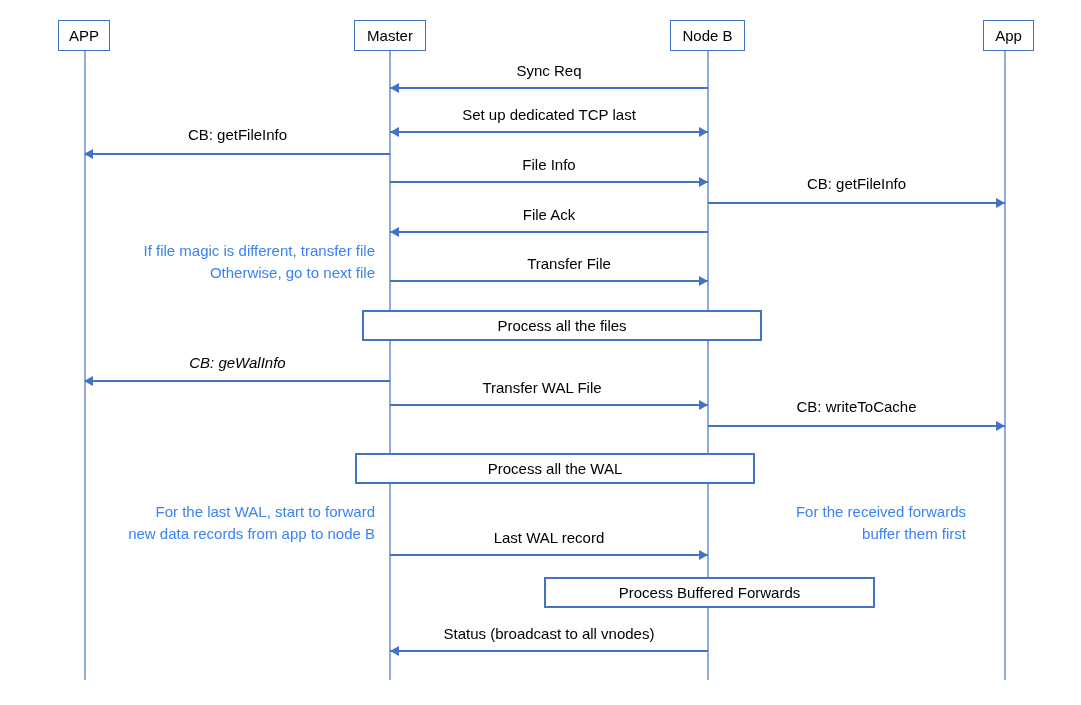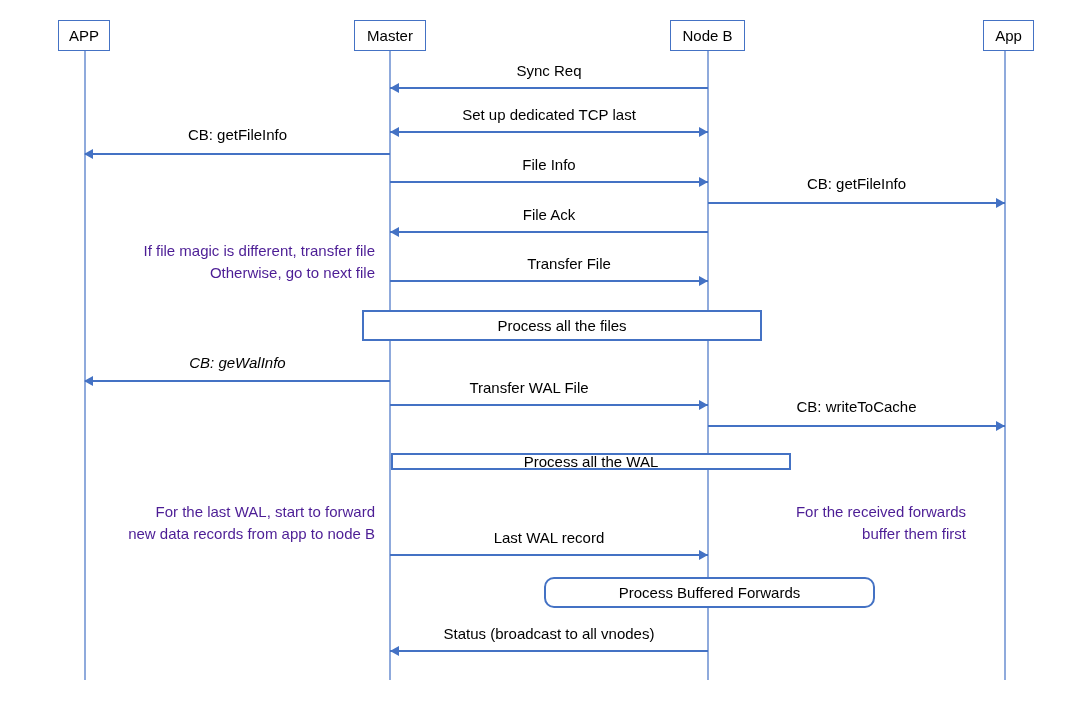--- a/index.html
+++ b/index.html
@@ -71,21 +71,21 @@
     align-items: center;
     justify-content: center;
     font-size: 15px;
     color: #000000;
     white-space: nowrap;
     z-index: 5;
   }
   .note {
     position: absolute;
     font-size: 15px;
-    color: #4c1d95;
+    color: #3b82f6;
     line-height: 1.45;
     white-space: pre-line;
   }
   .note.right-align { text-align: right; }
   .note.left-align { text-align: right; }
 </style>
 </head>
 <body>
 
 <div id="diagram">
@@ -141,43 +141,43 @@
   <div class="arrowhead right" style="left:699px; top:276px;"></div>
 
   <div class="activation" style="left:346px; top:310px; width:400px; height:31px;margin-left:16px;">
     <span>Process all the files</span>
   </div>
 
   <div class="msg-label" style="left:85px; top:354px; width:305px;font-style:italic;">CB: geWalInfo</div>
   <div class="msg" style="left:85px; top:380px; width:305px;"></div>
   <div class="arrowhead left" style="left:84px; top:376px;"></div>
 
-  <div class="msg-label" style="left:370px; top:379px; width:318px;">Transfer WAL File</div>
+  <div class="msg-label" style="left:383px; top:379px; width:318px;">Transfer WAL File</div>
   <div class="msg" style="left:390px; top:404px; width:318px;"></div>
   <div class="arrowhead right" style="left:699px; top:400px;"></div>
 
   <div class="msg-label" style="left:708px; top:398px; width:297px;">CB: writeToCache</div>
   <div class="msg" style="left:708px; top:425px; width:297px;"></div>
   <div class="arrowhead right" style="left:996px; top:421px;"></div>
 
-  <div class="activation" style="left:355px; top:453px; width:400px; height:17px;margin-left:36px;">
+  <div class="activation" style="left:355px; top:453px; width:400px; height:31px;">
     <span>Process all the WAL</span>
   </div>
 
   <div class="note right-align" style="left:70px; top:501px; width:305px;">For the last WAL, start to forward
 new data records from app to node B</div>
 
   <div class="note left-align" style="left:716px; top:501px; width:250px;">For the received forwards
 buffer them first</div>
 
   <div class="msg-label" style="left:390px; top:529px; width:318px;">Last WAL record</div>
   <div class="msg" style="left:390px; top:554px; width:318px;"></div>
   <div class="arrowhead right" style="left:699px; top:550px;"></div>
 
-  <div class="activation" style="left:544px; top:577px; width:331px; height:31px;border-radius:10px;">
+  <div class="activation" style="left:544px; top:577px; width:331px; height:31px;">
     <span>Process Buffered Forwards</span>
   </div>
 
   <div class="msg-label" style="left:390px; top:625px; width:318px;">Status (broadcast to all vnodes)</div>
   <div class="msg" style="left:390px; top:650px; width:318px;"></div>
   <div class="arrowhead left" style="left:390px; top:646px;"></div>
 
 </div>
 
 </body></html>

